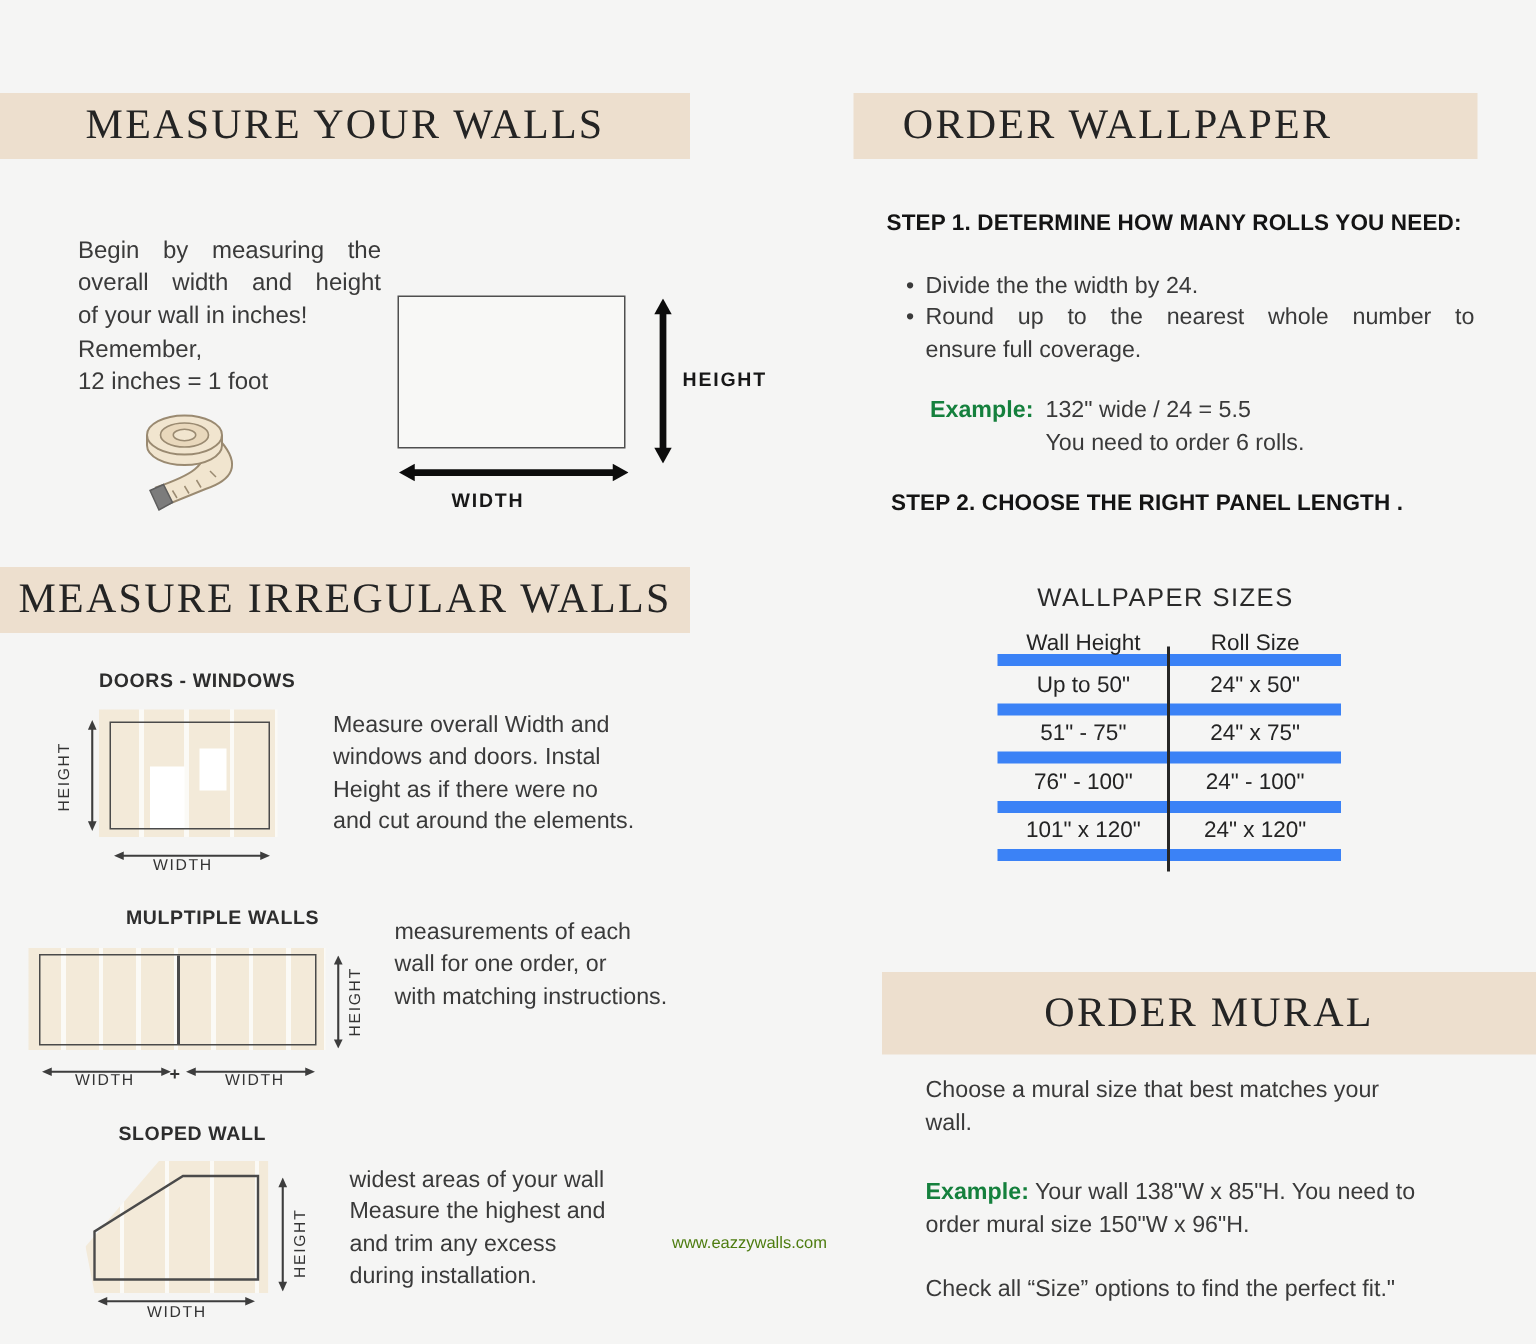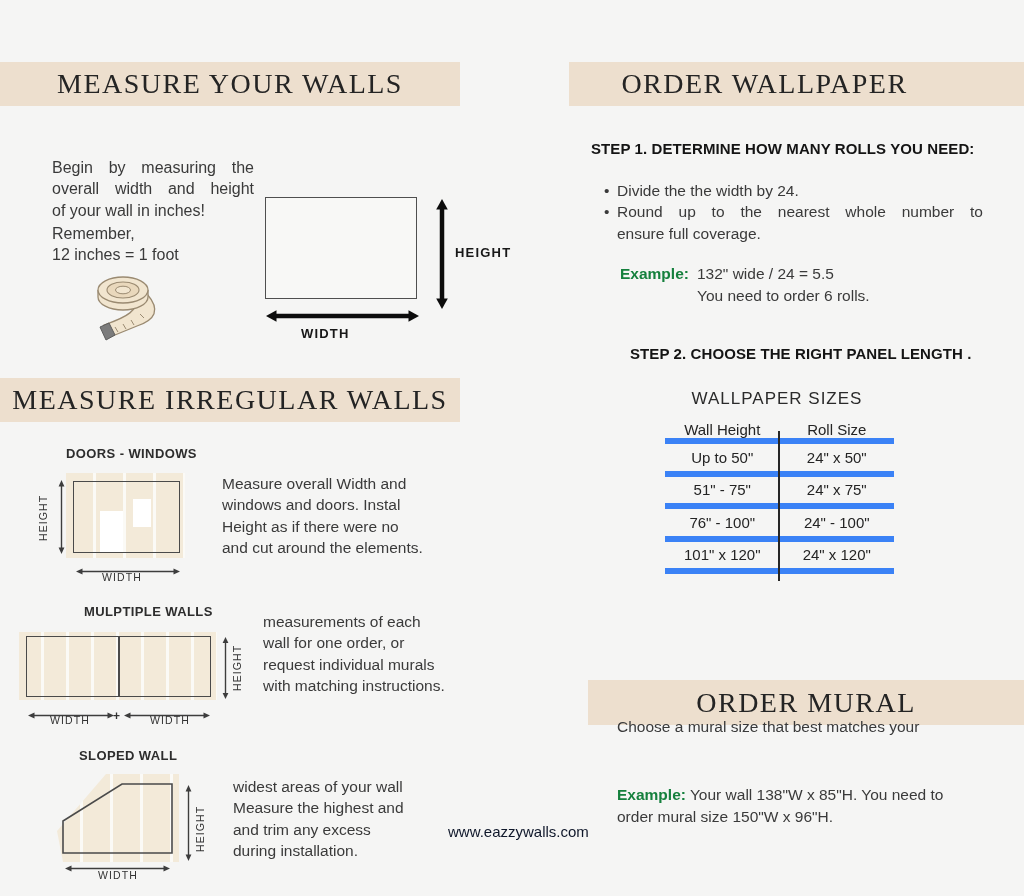--- a/index.html
+++ b/index.html
@@ -67,34 +67,34 @@
     position:absolute;
     border:1.5px solid #4f4f4f;background:#f8f8f6;box-sizing:border-box;
   }
   .sloped-bg{
     position:absolute;
     clip-path:polygon(53px 4px,126px 4px,126px 92px,10px 92px,4px 61px);
   }
 
   
   .wtable{position:absolute;left:665px;top:420px;width:229px;}
-  .trow{display:flex;align-items:center;height:32.5px;border-bottom:6px solid #3b82f6;box-sizing:border-box;}
+  .trow{display:flex;align-items:center;height:32.5px;border-bottom:8px solid #3b82f6;box-sizing:border-box;}
   .trow.thead{height:24px;}
   .tcell{width:50%;text-align:center;font-size:15px;color:#242424;}
   .tvline{position:absolute;left:113px;top:11px;width:2px;height:150px;background:#262626;}
 
   .sizes-title{
     position:absolute;left:594px;top:389px;width:366px;
     text-align:center;font-size:17px;letter-spacing:1px;color:#2a2a2a;
   }
 
   .bullet-dot{position:absolute;left:-13px;top:0;}
   .footer{
     position:absolute;left:448px;top:823px;
-    font-size:15px;color:#0f172a;
+    font-size:11px;color:#4d7c0f;
   }
   .bold{font-weight:bold;color:#15803d;}
 </style>
 </head>
 <body>
 
 <div id="app">
 
   <div class="banner" style="left:0;top:62px;width:460px;height:44px;">
     <span class="banner-title">MEASURE YOUR WALLS</span>
@@ -212,21 +212,20 @@
       <polygon points="0,4.5 6.5,1.6 6.5,7.4" fill="#3d3d3d"></polygon>
       <polygon points="86,4.5 79.5,1.6 79.5,7.4" fill="#3d3d3d"></polygon>
     </svg>
   </div>
   <div class="mlabel" style="left:50px;top:714px;font-size:10.5px;">WIDTH</div>
   <div class="mlabel" style="left:150px;top:714px;font-size:10.5px;">WIDTH</div>
 
   <div class="para" style="left:263px;top:611px;width:228px;">
     <div>measurements of each</div>
     <div>wall for one order, or</div>
-    <div>request individual murals</div>
     <div>with matching instructions.</div>
   </div>
 
   <div class="sec-label" style="left:79px;top:748px;">SLOPED WALL</div>
 
   <div class="sloped-bg stripes4" style="left:53px;top:770px;width:126px;height:92px;"></div>
   <div class="abs" style="left:60px;top:781px;">
     <svg width="115" height="76" viewBox="0 0 115 76">
       <polygon points="62,3 112,3 112,72 3,72 3,40" fill="none" stroke="#4a4a4a" stroke-width="1.6"></polygon>
     </svg>
@@ -250,21 +249,21 @@
   </div>
   <div class="mlabel" style="left:98px;top:869px;font-size:10.5px;">WIDTH</div>
 
   <div class="para" style="left:233px;top:776px;width:222px;">
     <div>widest areas of your wall</div>
     <div>Measure the highest and</div>
     <div>and trim any excess</div>
     <div>during installation.</div>
   </div>
 
-  <div class="banner" style="left:569px;top:62px;width:455px;height:44px;padding-right:64px;box-sizing:border-box;">
+  <div class="banner" style="left:569px;top:62px;width:416px;height:44px;padding-right:64px;box-sizing:border-box;">
     <span class="banner-title">ORDER WALLPAPER</span>
   </div>
 
   <div class="step-title" style="left:591px;top:140px;">STEP 1. DETERMINE HOW MANY ROLLS YOU NEED:</div>
 
   <div class="para" style="left:617px;top:180px;width:366px;">
     <div style="position:relative;">
       <span class="bullet-dot">•</span><span>Divide the the width by 24.</span>
     </div>
     <div style="position:relative;" class="jline">
@@ -272,21 +271,21 @@
     </div>
     <div>ensure full coverage.</div>
   </div>
 
   <div class="para bold" style="left:620px;top:263px;">Example:</div>
   <div class="para" style="left:697px;top:263px;width:290px;line-height:22px;">
     <div>132" wide / 24 = 5.5</div>
     <div>You need to order 6 rolls.</div>
   </div>
 
-  <div class="step-title" style="left:594px;top:345px;margin-left:36px;">STEP 2. CHOOSE THE RIGHT PANEL LENGTH .</div>
+  <div class="step-title" style="left:594px;top:327px;">STEP 2. CHOOSE THE RIGHT PANEL LENGTH .</div>
 
   <div class="sizes-title">WALLPAPER SIZES</div>
 
   <div class="wtable">
     <div class="trow thead">
       <div class="tcell">Wall Height</div>
       <div class="tcell">Roll Size</div>
     </div>
     <div class="trow">
       <div class="tcell">Up to 50"</div>
@@ -300,29 +299,31 @@
       <div class="tcell">76" - 100"</div>
       <div class="tcell">24" - 100"</div>
     </div>
     <div class="trow">
       <div class="tcell">101" x 120"</div>
       <div class="tcell">24" x 120"</div>
     </div>
     <div class="tvline"></div>
   </div>
 
-  <div class="banner" style="left:588px;top:680px;width:436px;height:45px;">
+  <div class="banner" style="left:588px;top:648px;width:436px;height:55px;">
     <span class="banner-title">ORDER MURAL</span>
   </div>
 
   <div class="para" style="left:617px;top:716px;width:380px;line-height:22px;">
     <div>Choose a mural size that best matches your</div>
+    <div>wall.</div>
   </div>
 
   <div class="para" style="left:617px;top:784px;width:380px;line-height:22px;">
     <div><span class="bold">Example:</span> <span>Your wall 138"W x 85"H. You need to</span></div>
     <div>order mural size 150"W x 96"H.</div>
   </div>
 
+  <div class="para" style="left:617px;top:849px;width:390px;">Check all “Size” options to find the perfect fit."</div>
 
   <div class="footer">www.eazzywalls.com</div>
 
 </div>
 
 </body></html>

